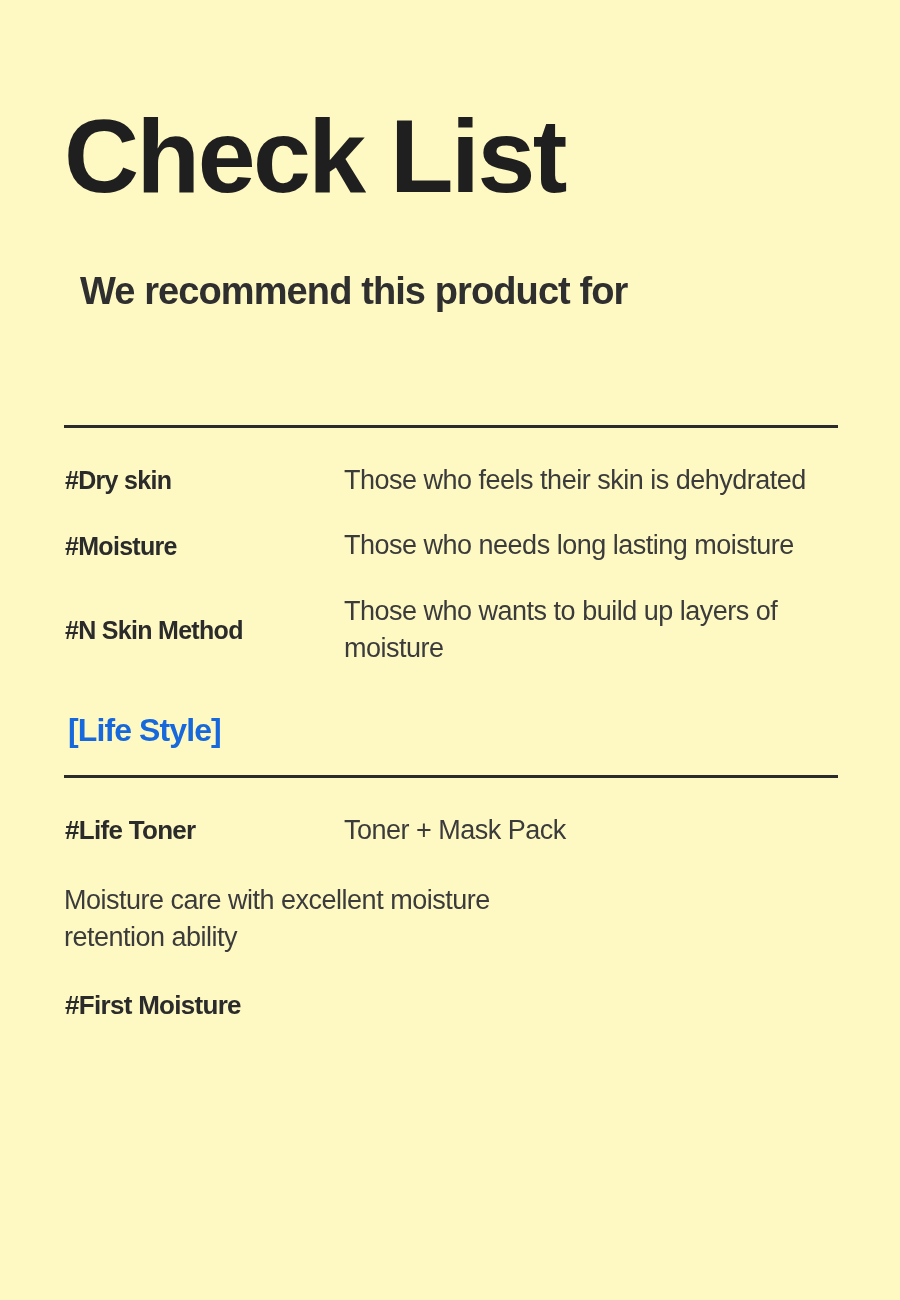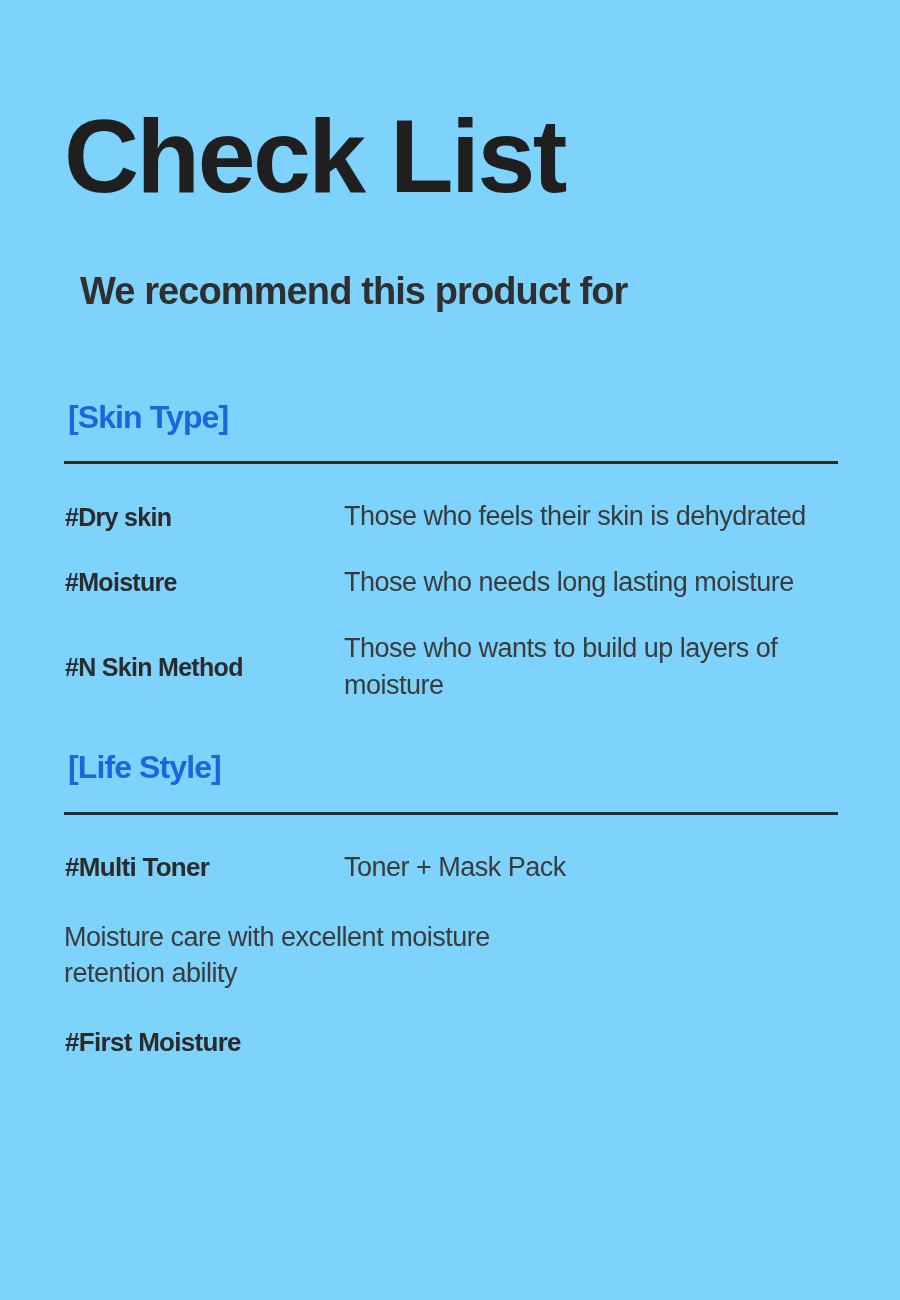--- a/index.html
+++ b/index.html
@@ -12,21 +12,21 @@
     height: 1300px;
     font-family: "Liberation Sans", "DejaVu Sans", sans-serif;
     -webkit-font-smoothing: antialiased;
     overflow: hidden;
   }
 
   .page {
     position: relative;
     width: 900px;
     height: 1300px;
-    background: #7dd3fc;
+    background: #fef9c3;
     box-sizing: border-box;
     padding: 0 64px;
   }
 
   
   .title {
     margin: 0;
     padding-top: 104px;
     font-size: 104px;
     line-height: 1.0;
@@ -114,21 +114,20 @@
 <body>
 
 <div class="page">
 
   <h1 class="title">Check List</h1>
 
   <h2 class="subtitle">We recommend this product for</h2>
 
   <section class="section section-skin">
 
-    <h3 class="section-title">[Skin Type]</h3>
 
     <div class="divider"></div>
 
     <div class="rows rows-skin">
 
       <div class="row">
         <div class="row-label">#Dry skin</div>
         <div class="row-desc">Those who feels their skin is dehydrated</div>
       </div>
 
@@ -147,21 +146,21 @@
 
   <section class="section section-life">
 
     <h3 class="section-title">[Life Style]</h3>
 
     <div class="divider"></div>
 
     <div class="rows rows-life">
 
       <div class="row">
-        <div class="row-label">#Multi Toner</div>
+        <div class="row-label">#Life Toner</div>
         <div class="row-desc">Toner + Mask Pack</div>
       </div>
 
       <div class="row">
         <div class="row-desc">Moisture care with excellent moisture retention ability</div>
       </div>
 
       <div class="row">
         <div class="row-label">#First Moisture</div>
       </div>

